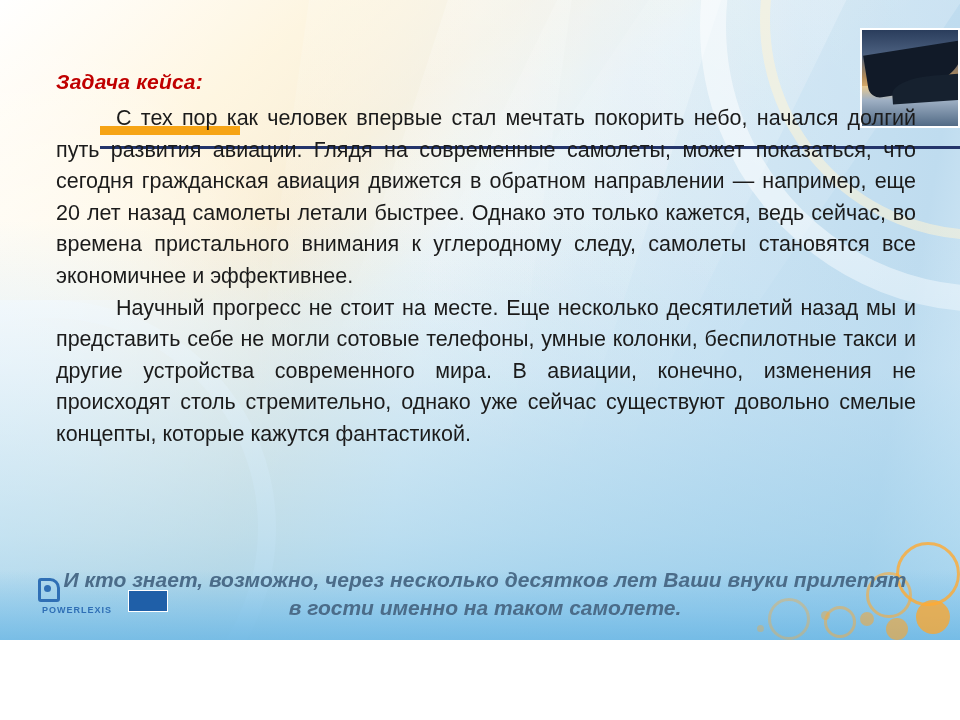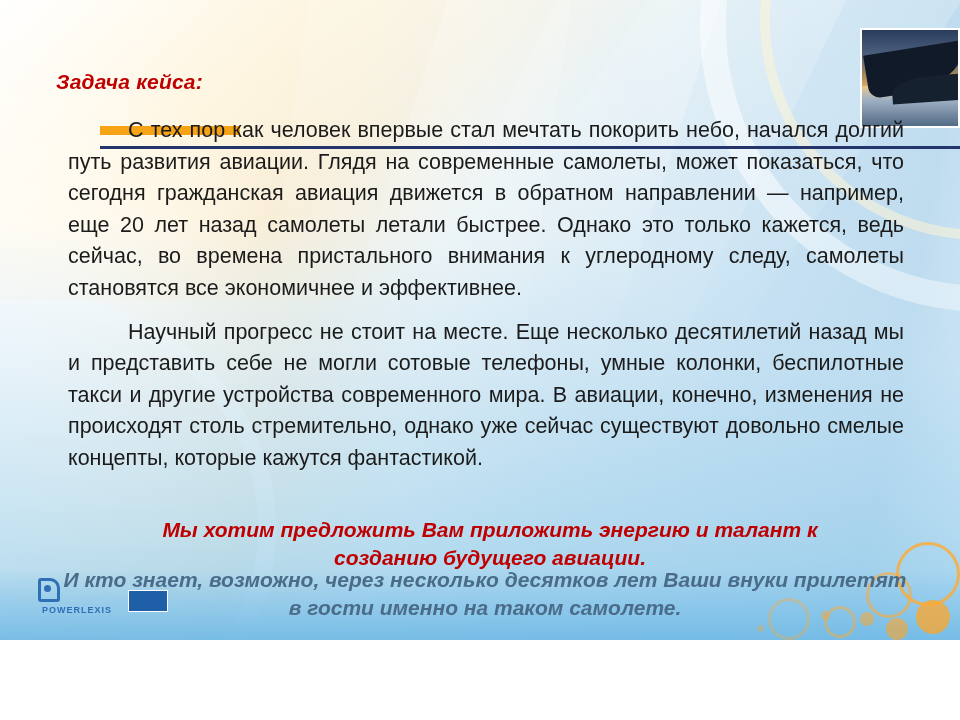--- a/index.html
+++ b/index.html
@@ -161,21 +161,21 @@
     position: absolute;
     left: 56px; top: 103px;
     width: 860px;
     font-size: 21.5px;
     line-height: 1.47;
     color: #1b1b1b;
     text-align: justify;
     text-justify: inter-word;
   }
   .body-text p {
-    margin: 12px;
+    margin: 0;
     text-indent: 60px;
   }
   .call-to-action {
     position: absolute;
     left: 120px; top: 516px;
     width: 740px;
     font-size: 21px;
     font-weight: bold;
     font-style: italic;
     color: #c00000;
@@ -274,21 +274,20 @@
     <div class="bar-navy"></div>
   </div>
 
   <div class="title">Задача кейса:</div>
 
   <div class="body-text">
     <p>С тех пор как человек впервые стал мечтать покорить небо, начался долгий путь развития авиации. Глядя на современные самолеты, может показаться, что сегодня гражданская авиация движется в обратном направлении — например, еще 20 лет назад самолеты летали быстрее. Однако это только кажется, ведь сейчас, во времена пристального внимания к углеродному следу, самолеты становятся все экономичнее и эффективнее.</p>
     <p>Научный прогресс не стоит на месте. Еще несколько десятилетий назад мы и представить себе не могли сотовые телефоны, умные колонки, беспилотные такси и другие устройства современного мира. В авиации, конечно, изменения не происходят столь стремительно, однако уже сейчас существуют довольно смелые концепты, которые кажутся фантастикой.</p>
   </div>
 
-  <div class="call-to-action">Мы хотим предложить Вам приложить энергию и талант к созданию будущего авиации.</div>
 
   <div class="closing">И кто знает, возможно, через несколько десятков лет Ваши внуки прилетят в гости именно на таком самолете.</div>
 
   <div class="footer-logo">
     <div class="logo-mark"></div>
     <div class="logo-dot"></div>
     <div class="logo-text">POWERLEXIS</div>
   </div>
 
   <div class="footer-swatch"></div>

